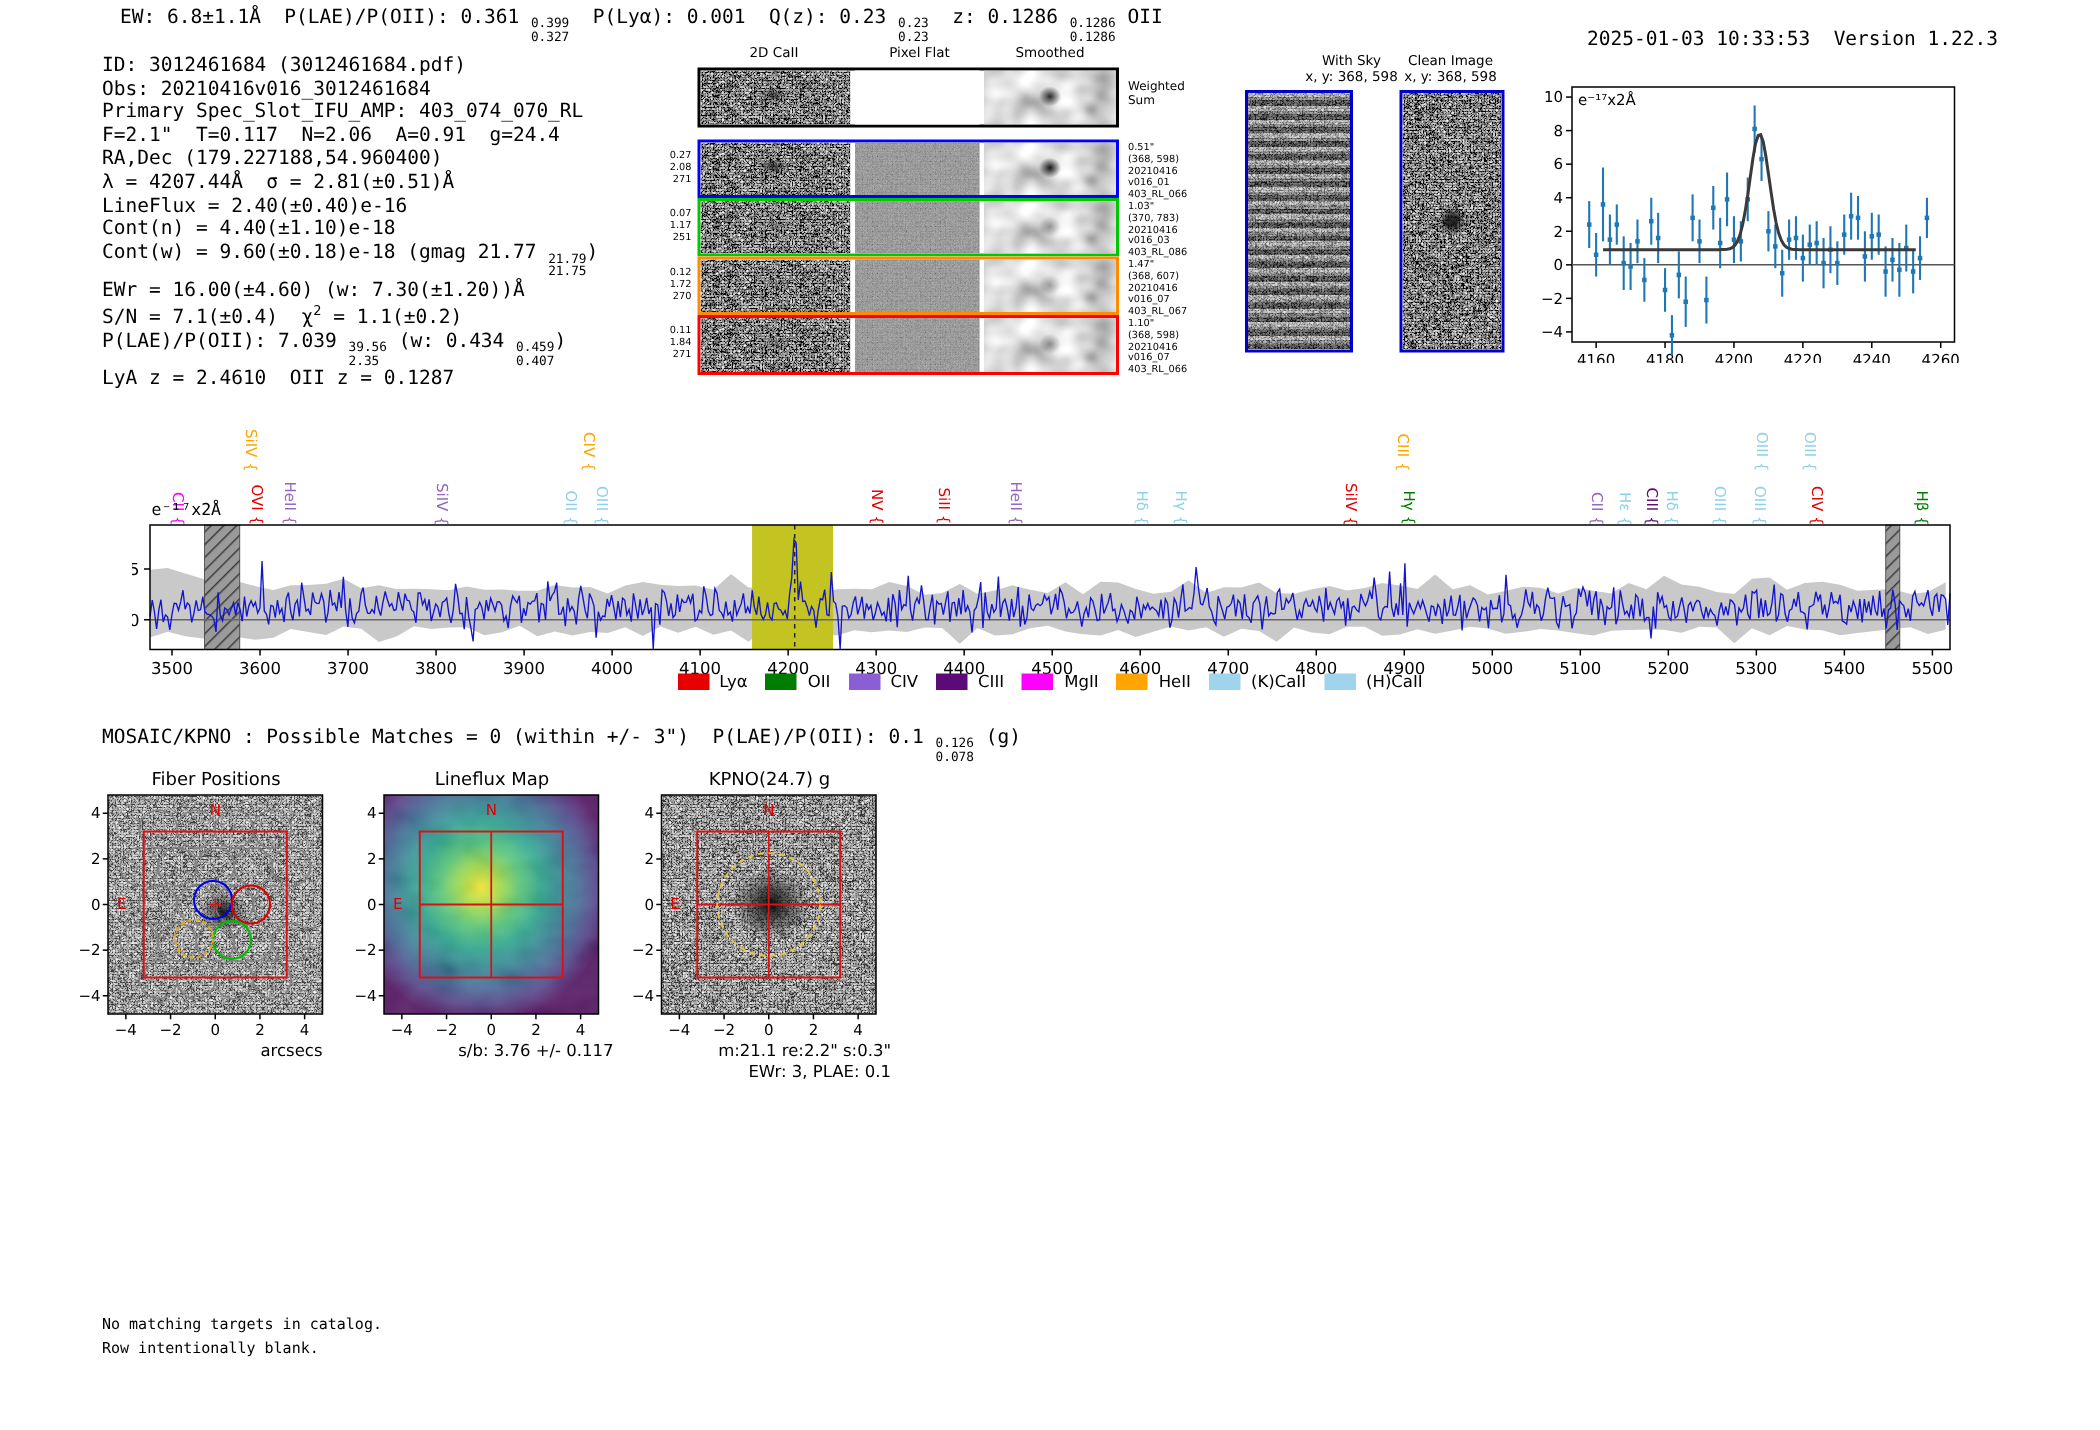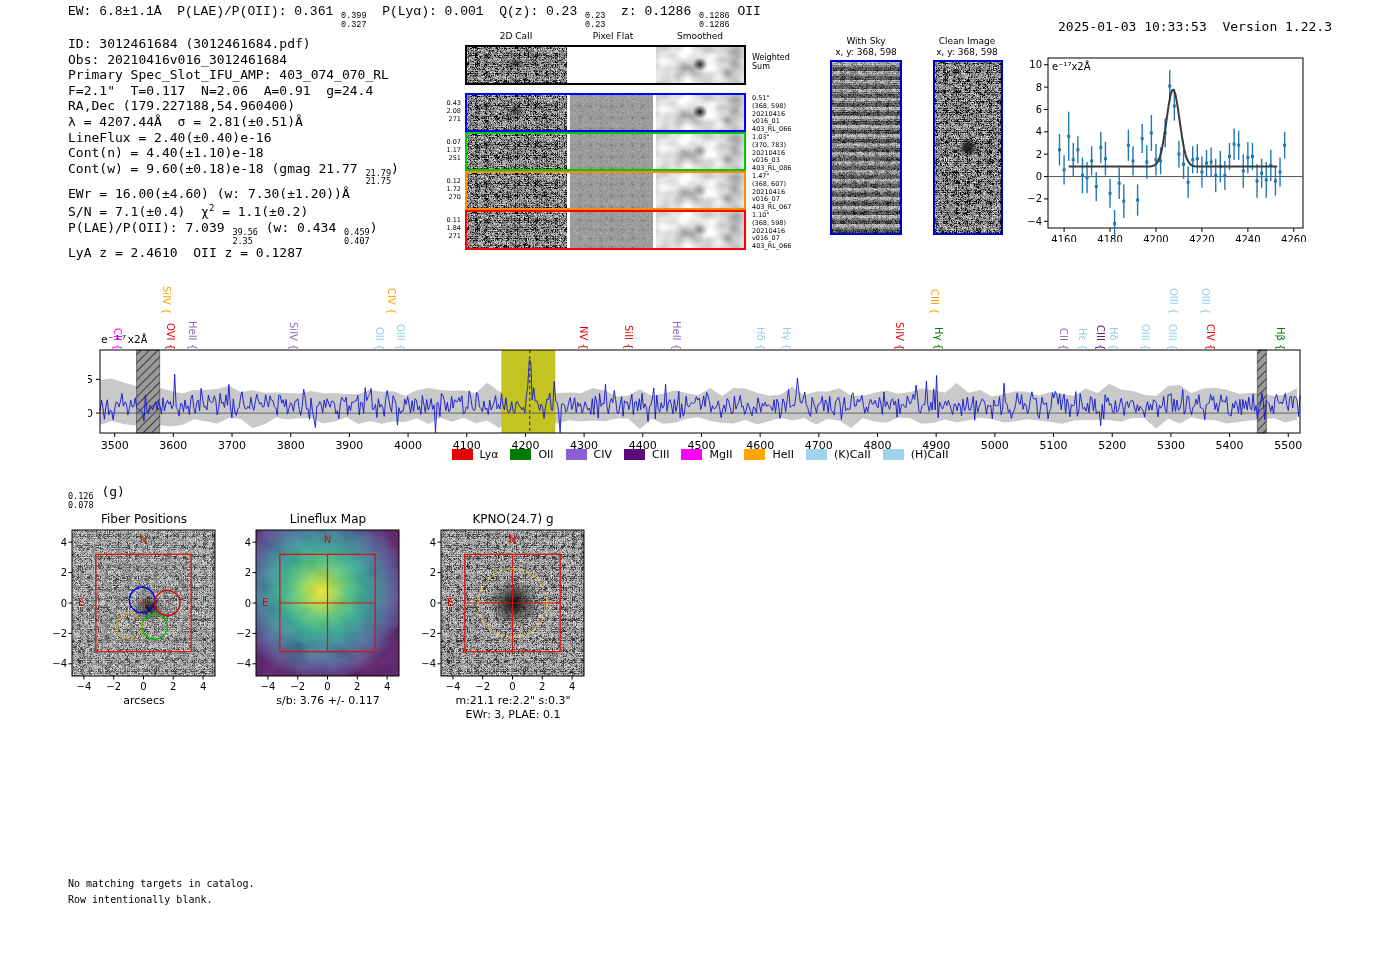--- a/index.html
+++ b/index.html
@@ -18,21 +18,21 @@
   .cimg{position:relative;height:100%;overflow:hidden;}
   .cimg svg{position:absolute;left:0;top:0;}
   .blob{position:absolute;left:0;top:0;width:100%;height:100%;}
   .rownums{position:absolute;width:20px;text-align:right;font-size:6.5px;line-height:8px;
         font-family:"DejaVu Sans",sans-serif;}
   .rowann{position:absolute;width:62px;font-size:6.5px;line-height:7.8px;
         font-family:"DejaVu Sans",sans-serif;white-space:pre;}
   .skybox{position:absolute;border:2px solid #0000cc;box-sizing:border-box;overflow:hidden;}
   .sktitle{font-size:9px;text-align:center;line-height:11px;}
   .ptitle{font-size:12px;text-align:center;}
-  .pxlab{font-size:11px;text-align:center;}
+  .pxlab{font-size:11px;text-align:right;}
   .vlab{position:absolute;writing-mode:vertical-rl;font-size:10px;line-height:11px;white-space:pre;}
   .legend{display:flex;justify-content:center;gap:12px;font-size:11px;align-items:center;}
   .legend .it{display:flex;align-items:center;gap:7px;}
   .legend .sw{width:21px;height:11px;display:inline-block;}
   .footer-line{font-size:10px;line-height:15.5px;white-space:pre;}
 </style>
 </head>
 <body>
 
 <div class="page">
@@ -65,21 +65,21 @@
         <feComponentTransfer>
             <feFuncR type="linear" slope="1.4" intercept="0"></feFuncR>
             <feFuncG type="linear" slope="1.4" intercept="0"></feFuncG>
             <feFuncB type="linear" slope="1.4" intercept="0"></feFuncB>
             <feFuncA type="linear" slope="0" intercept="1"></feFuncA>
           </feComponentTransfer>
       </filter>
     </defs>
   </svg>
 
-  <div class="abs mono hdr" style="left:68px;top:4px;font-family:Liberation Mono, monospace;" id="header-left"><span>EW: 6.8±1.1Å  P(LAE)/P(OII): 0.361 </span><span class="frac"><span>0.399</span><span>0.327</span></span><span>  P(Lyα): 0.001  Q(z): 0.23 </span><span class="frac"><span>0.23</span><span>0.23</span></span><span>  z: 0.1286 </span><span class="frac"><span>0.1286</span><span>0.1286</span></span><span> OII</span></div>
+  <div class="abs mono hdr" style="left:80px;top:4px;" id="header-left"><span>EW: 6.8±1.1Å  P(LAE)/P(OII): 0.361 </span><span class="frac"><span>0.399</span><span>0.327</span></span><span>  P(Lyα): 0.001  Q(z): 0.23 </span><span class="frac"><span>0.23</span><span>0.23</span></span><span>  z: 0.1286 </span><span class="frac"><span>0.1286</span><span>0.1286</span></span><span> OII</span></div>
   <div class="abs mono hdr" style="right:68px;top:4px;text-align:right;">
     <span>2025-01-03 10:33:53</span><span>  </span><span>Version 1.22.3</span>
   </div>
 
   <div class="abs mono" style="left:68px;top:36px;" id="info-block">
       <div class="info-line"><span>ID: 3012461684 (3012461684.pdf)</span></div>
       <div class="info-line"><span>Obs: 20210416v016_3012461684</span></div>
       <div class="info-line"><span>Primary Spec_Slot_IFU_AMP: 403_074_070_RL</span></div>
       <div class="info-line"><span>F=2.1"  T=0.117  N=2.06  A=0.91  g=24.4</span></div>
       <div class="info-line"><span>RA,Dec (179.227188,54.960400)</span></div>
@@ -126,21 +126,21 @@
           </svg>
         </div>
         <div class="cimg" style="width: 88px;">
           <svg width="88" height="35">
             <rect width="88" height="35" filter="url(#fSmooth)"></rect>
           </svg>
           <div style="position: absolute; inset: 0px; opacity: 0.95; background: radial-gradient(10px 9px at 50% 48%, rgba(0, 0, 0, 0.95), rgba(0, 0, 0, 0) 75%);"></div>
         </div>
       </div>
       <div class="rownums" style="left: 441px; top: 99px;">
-        <div>0.43</div>
+        <div>0.27</div>
         <div>2.08</div>
         <div>271</div>
       </div>
       <div class="rowann" style="left: 752px; top: 95px;"><div>0.51"</div><div>(368, 598)</div><div>20210416</div><div>v016_01</div><div>403_RL_066</div></div>
       <div class="crow" style="top: 132px; height: 39px; width: 281px; border-color: rgb(0, 200, 0);">
         <div class="cimg" style="width: 100px;">
           <svg width="100" height="35">
             <rect width="100" height="35" filter="url(#fNoise)"></rect>
           </svg>
           <div style="position: absolute; inset: 0px; opacity: 0.28; background: radial-gradient(14px 8px at 48% 45%, rgba(0, 0, 0, 0.9), rgba(0, 0, 0, 0) 70%);"></div>
@@ -208,21 +208,21 @@
         </div>
       </div>
       <div class="rownums" style="left: 441px; top: 216px;">
         <div>0.11</div>
         <div>1.84</div>
         <div>271</div>
       </div>
       <div class="rowann" style="left: 752px; top: 212px;"><div>1.10"</div><div>(368, 598)</div><div>20210416</div><div>v016_07</div><div>403_RL_066</div></div>
     </div>
 
-  <div class="abs sktitle" style="left:816px;top:36px;width:100px;">
+  <div class="abs sktitle" style="left:851px;top:36px;width:100px;">
     <div>With Sky</div>
     <div>x, y: 368, 598</div>
   </div>
   <div class="skybox" style="left:830px;top:60px;width:72px;height:175px;">
     <div style="position:absolute;inset:0;background:repeating-linear-gradient(180deg,#d6d6d6 0 3px,#8a8a8a 3px 5px,#2e2e2e 5px 9px);"></div>
     <svg width="68" height="171" style="position:absolute;left:0;top:0;opacity:.5">
         <rect width="68" height="171" filter="url(#fNoise)"></rect>
       </svg>
   </div>
   <div class="abs sktitle" style="left:917px;top:36px;width:100px;">
@@ -494,21 +494,21 @@
       <div class="it">
         <span class="sw" style="background: rgb(159, 212, 236);"></span>
         <span>(K)CaII</span>
       </div>
       <div class="it">
         <span class="sw" style="background: rgb(159, 212, 236);"></span>
         <span>(H)CaII</span>
       </div>
     </div>
 
-  <div class="abs mono hdr" style="left:68px;top:484px;" id="mosaic-line"><span class="frac"><span>0.126</span><span>0.078</span></span><span> (g)</span></div>
+  <div class="abs mono hdr" style="left:68px;top:484px;" id="mosaic-line"><span>MOSAIC/KPNO : Possible Matches = 0 (within +/- 3")  P(LAE)/P(OII): 0.1 </span><span class="frac"><span>0.126</span><span>0.078</span></span><span> (g)</span></div>
 
   <div class="abs ptitle" style="left:73px;top:512px;width:142px;">Fiber Positions</div>
   <div class="abs ptitle" style="left:257px;top:512px;width:142px;">Lineflux Map</div>
   <div class="abs ptitle" style="left:442px;top:512px;width:142px;">KPNO(24.7) g</div>
 
   <svg class="abs" id="fiber-panel" style="left:52px;top:526px;" width="170" height="166">
       <defs>
         <clipPath id="fiber-panel-cp">
           <rect x="20" y="4" width="143" height="146"></rect>
         </clipPath>

